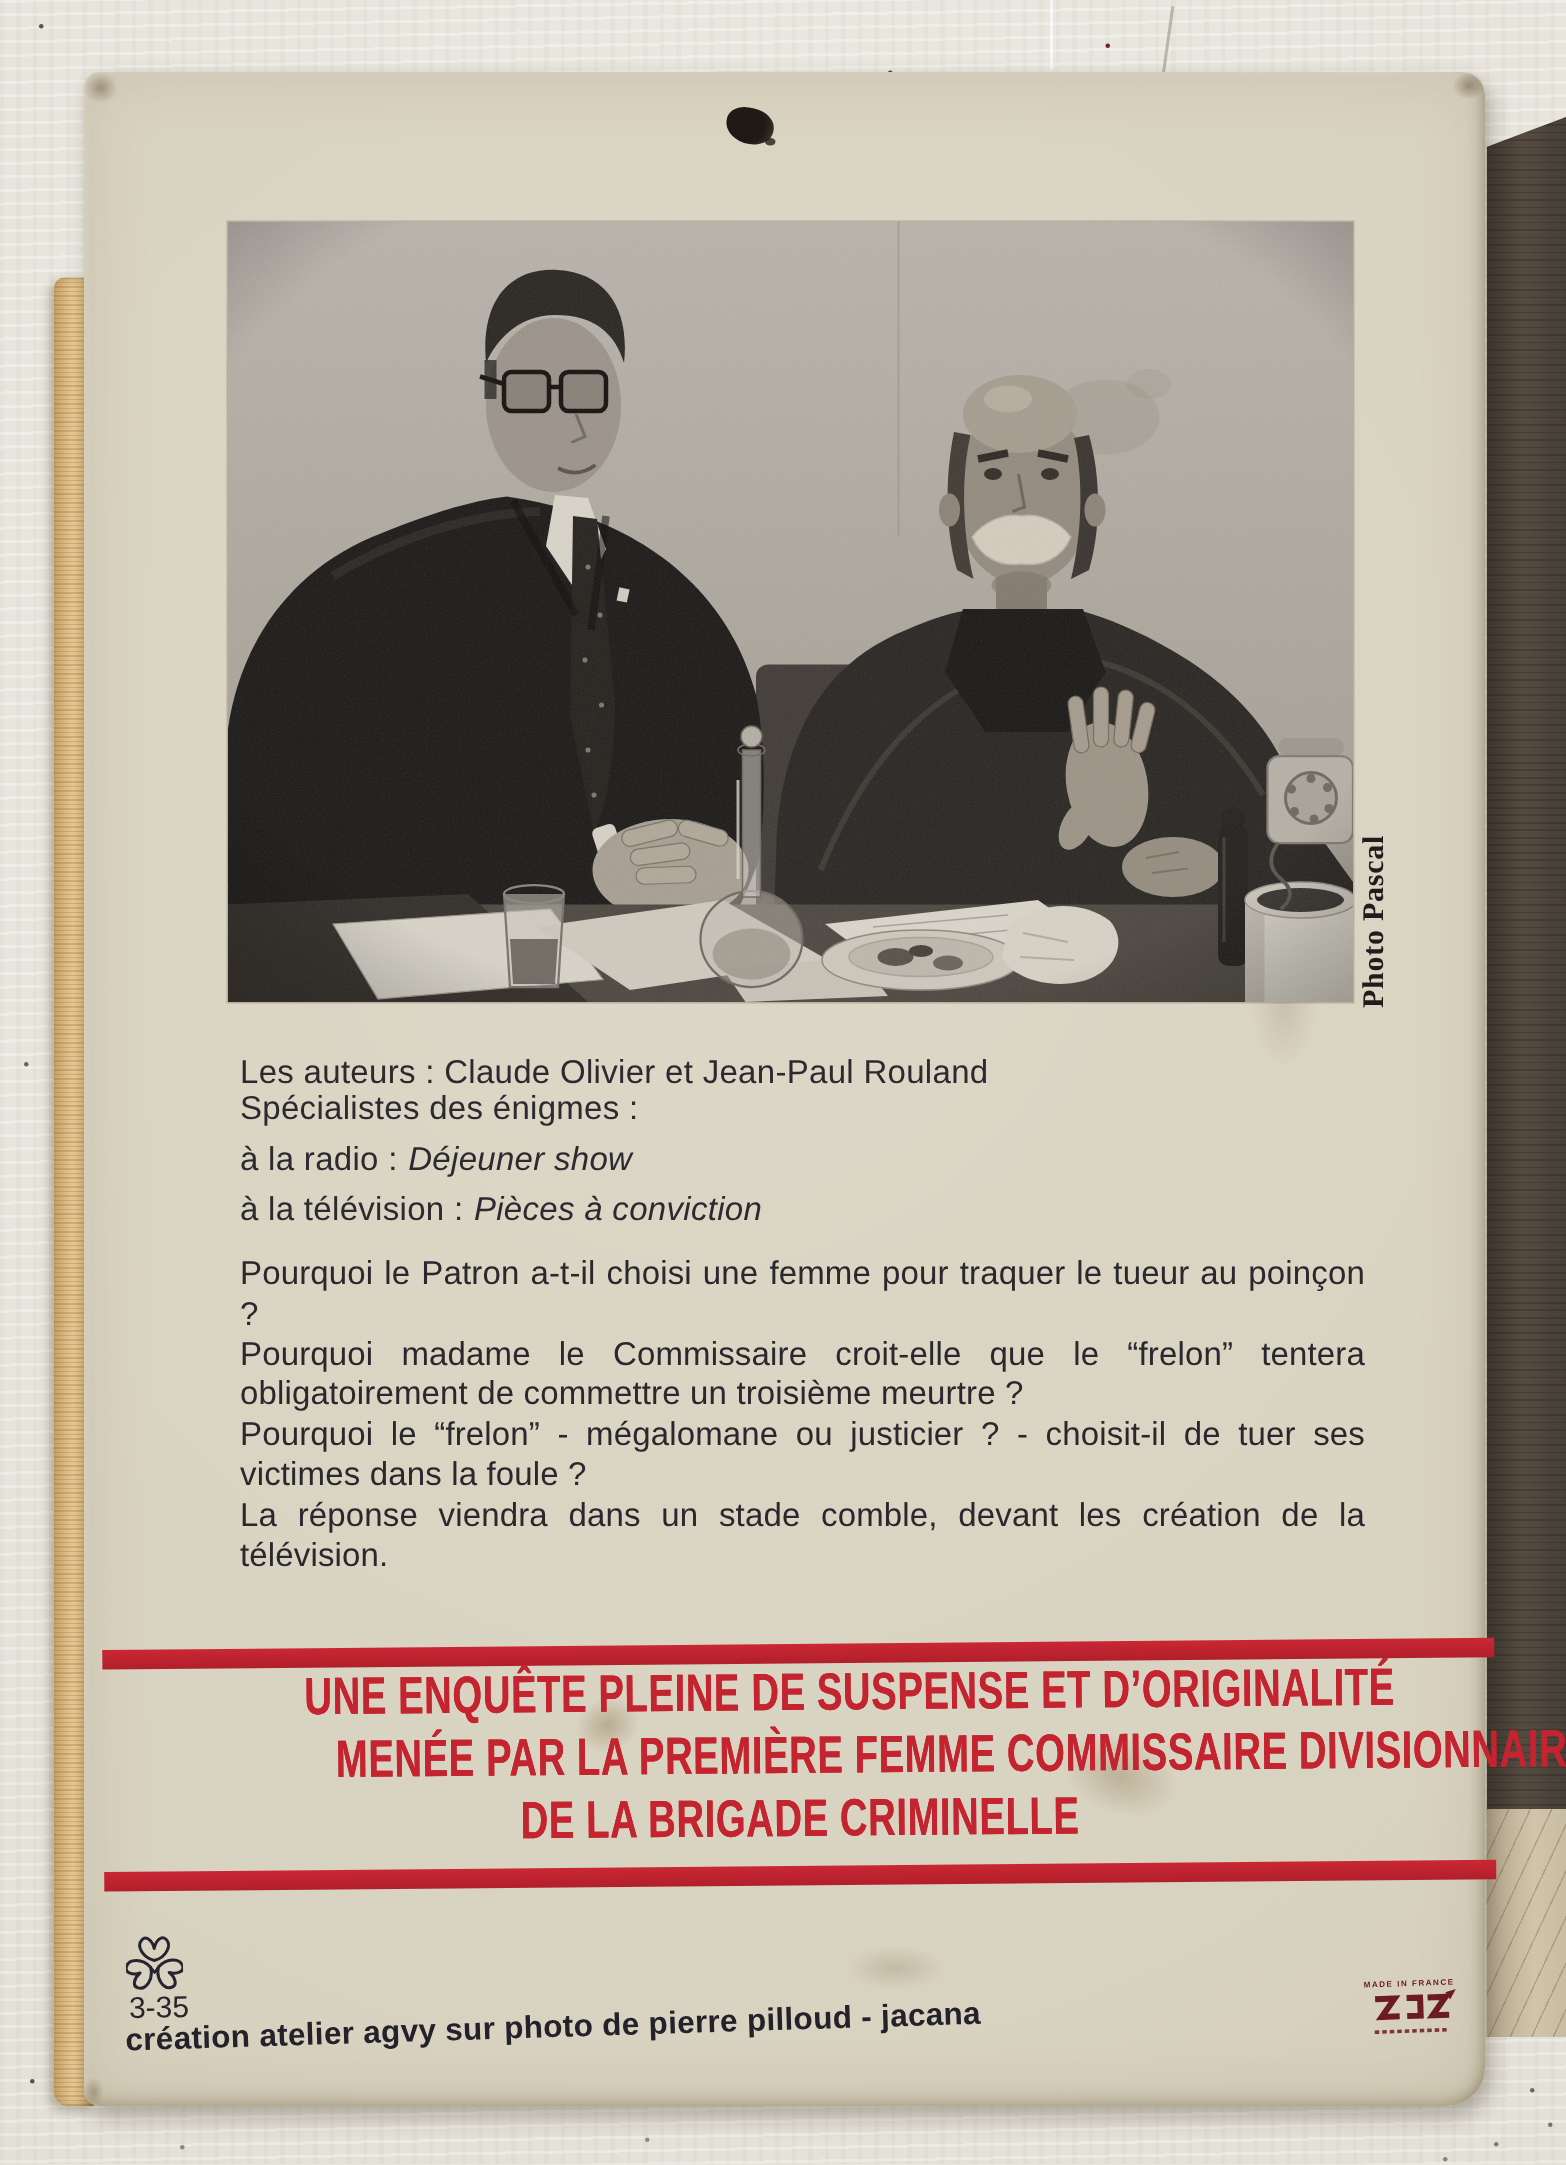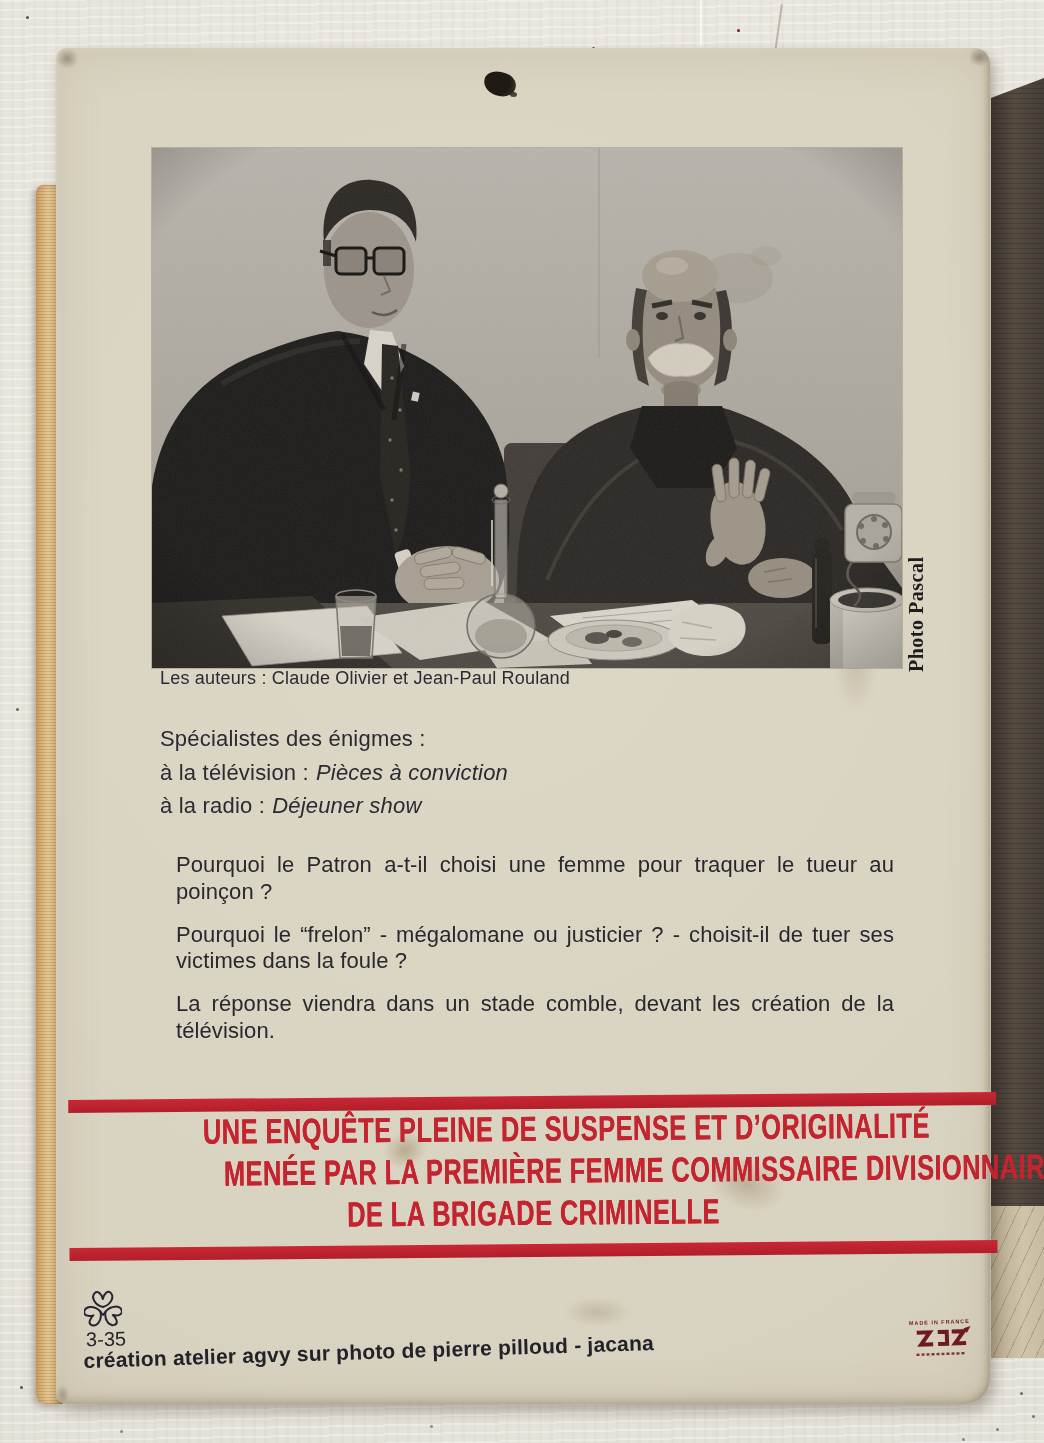--- a/index.html
+++ b/index.html
@@ -72,26 +72,26 @@
     background:radial-gradient(closest-side, rgba(125,105,70,.18), rgba(0,0,0,0) 75%);}
   .scratch-curve{position:absolute;left:648px;top:128px;}
   
   .photo{position:absolute;left:96px;top:100px;width:750px;height:520px;
     box-shadow:0 0 0 1px rgba(90,80,60,.28);background:#ada89f;}
   .photo-credit{position:absolute;left:849px;top:506px;height:118px;width:24px;
     writing-mode:vertical-rl;transform:rotate(180deg);
     font-family:"Liberation Serif",serif;font-weight:bold;font-size:20px;
     letter-spacing:.5px;color:#201c1e;white-space:nowrap;}
   
-  .caption{position:absolute;left:104px;top:620px;font-size:18px;color:#2b2a31;letter-spacing:.2px;}
+  .caption{position:absolute;left:104px;top:654px;font-size:22px;color:#2b2a31;letter-spacing:.2px;}
   .specialties{position:absolute;left:104px;top:674px;font-size:22px;color:#2b2a31;line-height:33.5px;letter-spacing:.2px;}
   .spec-title{font-style:italic;margin-left:7px;}
   .blurb{position:absolute;left:104px;top:788px;width:750px;font-size:22px;color:#29282e;
     line-height:26.8px;text-align:justify;letter-spacing:.1px;}
-  .blurb p{margin:16px;}
+  .blurb p{margin:0;}
   
   .banner{position:absolute;left:3px;top:0;width:928px;transform:rotate(-.5deg);}
   .bar{position:absolute;left:0;width:100%;height:13px;
     background:linear-gradient(180deg,#ca2733,#b01f2b);}
   .bar-top{top:1048px;}
   .bar-bottom{top:1196px;}
   .banner-lines{position:absolute;left:0;top:1060px;width:100%;text-align:center;}
   .banner-line{height:42px;line-height:42px;white-space:nowrap;}
   .cond{display:inline-block;transform:scaleX(.73);transform-origin:center;
     font-weight:bold;font-size:35px;letter-spacing:.5px;color:#c4242f;
@@ -286,26 +286,27 @@
       <rect width="750" height="520" fill="url(#vig)"></rect>
     </svg>
   </div>
 
   <div class="photo-credit">Photo Pascal</div>
 
   <div class="caption">Les auteurs : Claude Olivier et Jean-Paul Rouland</div>
 
   <div class="specialties">
     <div>Spécialistes des énigmes :</div>
+    <div><span>à la radio :</span><span class="spec-title">Déjeuner show</span></div>
     <div><span>à la télévision :</span><span class="spec-title">Pièces à conviction</span></div>
-    <div><span>à la radio :</span><span class="spec-title">Déjeuner show</span></div>
   </div>
 
   <div class="blurb">
     <p>Pourquoi le Patron a-t-il choisi une femme pour traquer le tueur au poinçon ?</p>
+    <p>Pourquoi madame le Commissaire croit-elle que le “frelon” tentera obligatoirement de commettre un troisième meurtre ?</p>
     <p>Pourquoi le “frelon” - mégalomane ou justicier ? - choisit-il de tuer ses victimes dans la foule ?</p>
     <p>La réponse viendra dans un stade comble, devant les création de la télévision.</p>
   </div>
 
   <div class="banner">
     <div class="bar bar-top"></div>
     <div class="banner-lines">
       <div class="banner-line"><span class="cond">UNE ENQUÊTE PLEINE DE SUSPENSE ET D’ORIGINALITÉ</span></div>
       <div class="banner-line"><span class="cond">MENÉE PAR LA PREMIÈRE FEMME COMMISSAIRE DIVISIONNAIRE</span></div>
       <div class="banner-line"><span class="cond">DE LA BRIGADE CRIMINELLE</span></div>

